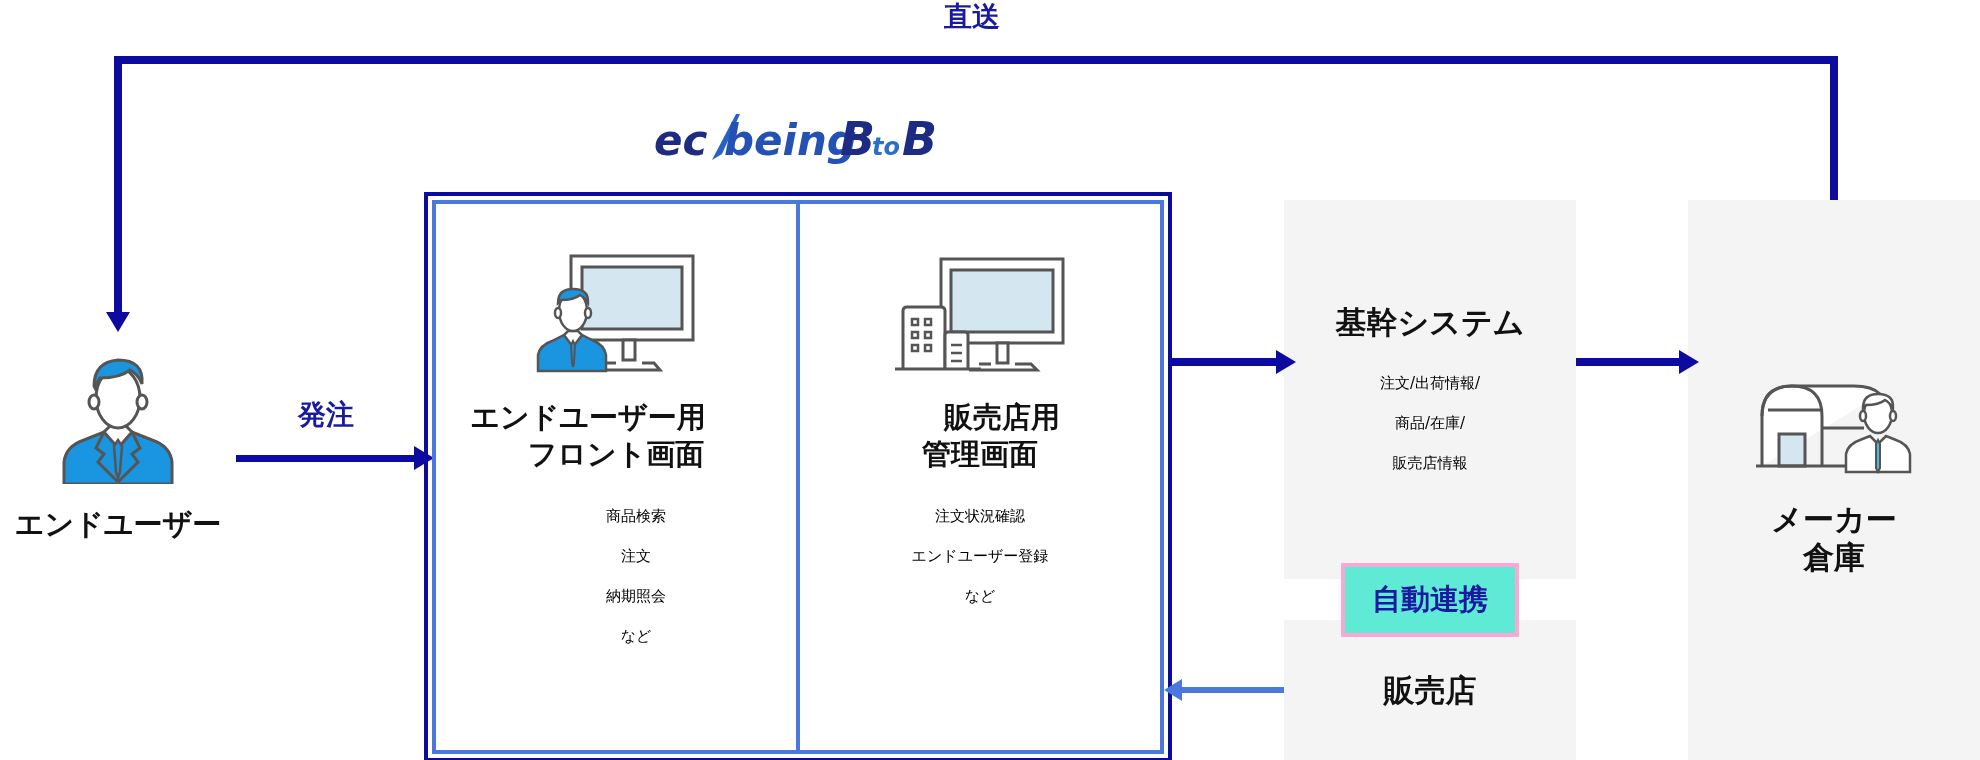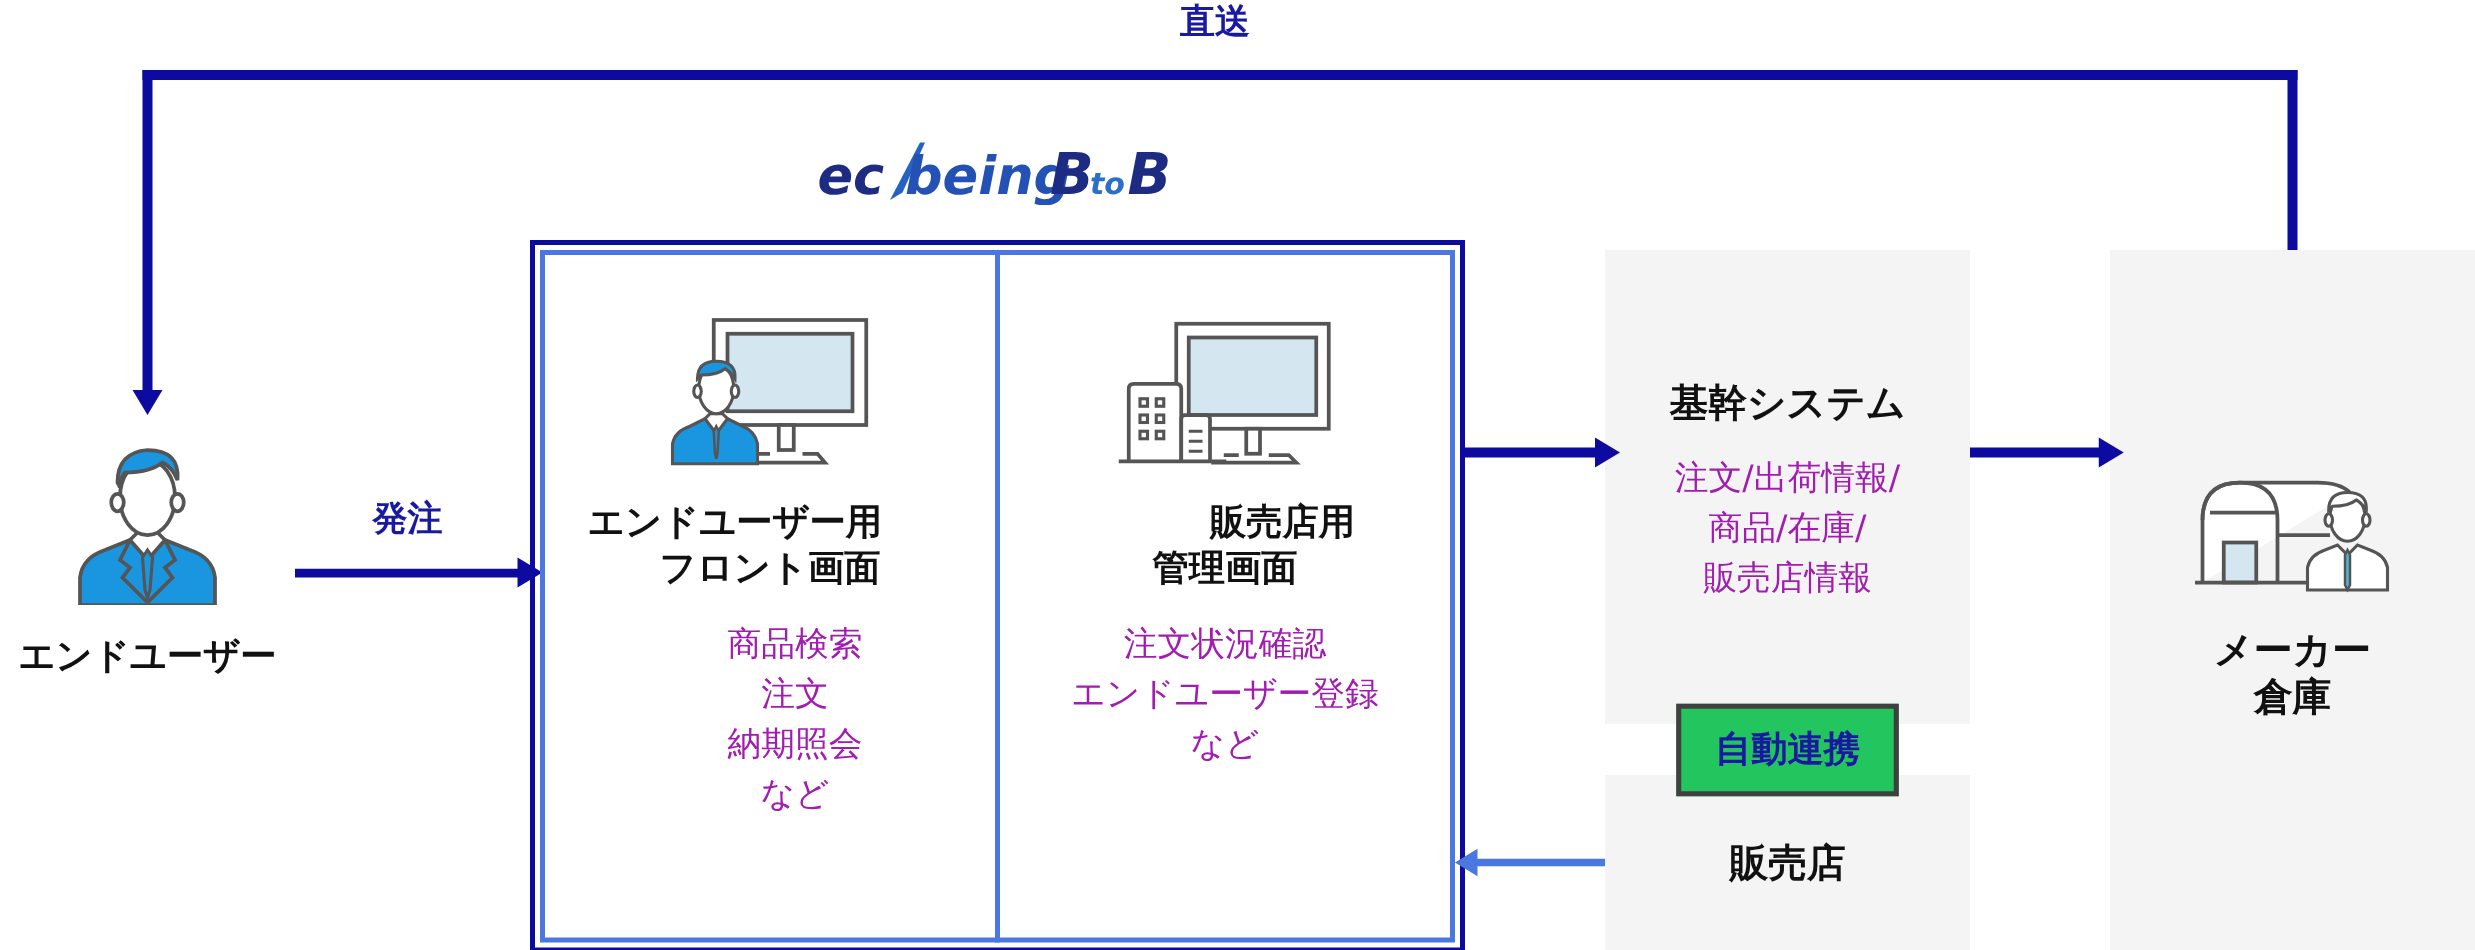--- a/index.html
+++ b/index.html
@@ -4,31 +4,31 @@
 <style>
   html, body { margin: 0; padding: 0; background: #ffffff; }
   body { width: 1980px; height: 760px; position: relative; overflow: hidden;
          font-family: "DejaVu Sans", "Liberation Sans", sans-serif; color: #111; }
   .abs { position: absolute; }
   .gray-panel { position: absolute; background: #f4f4f4; }
   .line { position: absolute; background: #0d0aa0; }
   .lbl-blue { position: absolute; color: #1a1aa0; font-weight: bold; font-size: 28px; white-space: nowrap; }
   .center-text { position: absolute; text-align: center; white-space: nowrap; }
   .title { font-weight: bold; font-size: 29px; line-height: 37px; color: #111; }
-  .list { font-size: 27px; line-height: 40px; color: #a21caf; }
+  .list { font-size: 15px; line-height: 40px; color: #000000; }
   .arrow-head-right { position: absolute; width: 0; height: 0;
       border-top: 12px solid transparent; border-bottom: 12px solid transparent; border-left: 20px solid #0d0aa0; }
   .arrow-head-down { position: absolute; width: 0; height: 0;
       border-left: 12px solid transparent; border-right: 12px solid transparent; border-top: 20px solid #0d0aa0; }
   .arrow-head-left-light { position: absolute; width: 0; height: 0;
       border-top: 11px solid transparent; border-bottom: 11px solid transparent; border-right: 18px solid #4a78e0; }
   #outer-box { left: 424px; top: 192px; width: 740px; height: 562px; border: 4px solid #0d0aa0; }
   #inner-box { left: 432px; top: 200px; width: 724px; height: 546px; border: 4px solid #4a78e0; }
   #divider { left: 796px; top: 200px; width: 4px; height: 554px; background: #4a78e0; }
-  #auto-link { left: 1341px; top: 563px; width: 170px; height: 66px; border: 4px solid #404040; background: #22c55e;
+  #auto-link { left: 1341px; top: 563px; width: 170px; height: 66px; border: 4px solid #f9a8d4; background: #5eead4;
       display: flex; align-items: center; justify-content: center; font-size: 29px; font-weight: bold; color: #1a1aa0; }
   .panel-title { font-weight: bold; font-size: 31px; color: #111; }
 </style>
 </head>
 <body>
 
 <div class="gray-panel" style="left:1284px; top:200px; width:292px; height:379px;"></div>
 <div class="gray-panel" style="left:1284px; top:620px; width:292px; height:140px;"></div>
 <div class="gray-panel" style="left:1688px; top:200px; width:292px; height:560px;"></div>
 
@@ -107,21 +107,21 @@
     <rect x="32" y="62" width="6" height="6" fill="#fff" stroke="#555" stroke-width="2.5"></rect>
     <rect x="19" y="75" width="6" height="6" fill="#fff" stroke="#555" stroke-width="2.5"></rect>
     <rect x="32" y="75" width="6" height="6" fill="#fff" stroke="#555" stroke-width="2.5"></rect>
     <rect x="19" y="88" width="6" height="6" fill="#fff" stroke="#555" stroke-width="2.5"></rect>
     <rect x="32" y="88" width="6" height="6" fill="#fff" stroke="#555" stroke-width="2.5"></rect>
     <path d="M52 112 L52 78 Q52 75 55 75 L72 75 Q75 75 75 78 L75 112" fill="#fff" stroke="#555" stroke-width="3"></path>
     <path d="M58 88 L69 88 M58 96 L69 96 M58 104 L69 104" stroke="#555" stroke-width="2.5"></path>
     <path d="M2 112 L88 112" stroke="#555" stroke-width="3"></path>
   </svg>
 </div>
-<div class="center-text title" style="left:800px; top:399px; width:404px;padding-left:24px;">販売店用</div>
+<div class="center-text title" style="left:800px; top:399px; width:404px;">販売店用</div>
 <div class="center-text title" style="left:800px; top:436px; width:360px;">管理画面</div>
 <div class="center-text list" style="left:800px; top:496px; width:360px;">
   <div>注文状況確認</div>
   <div>エンドユーザー登録</div>
   <div>など</div>
 </div>
 
 <div class="line" style="left:1168px; top:358px; width:110px; height:8px;"></div>
 <div class="arrow-head-right" style="left:1276px; top:350px;"></div>
 

